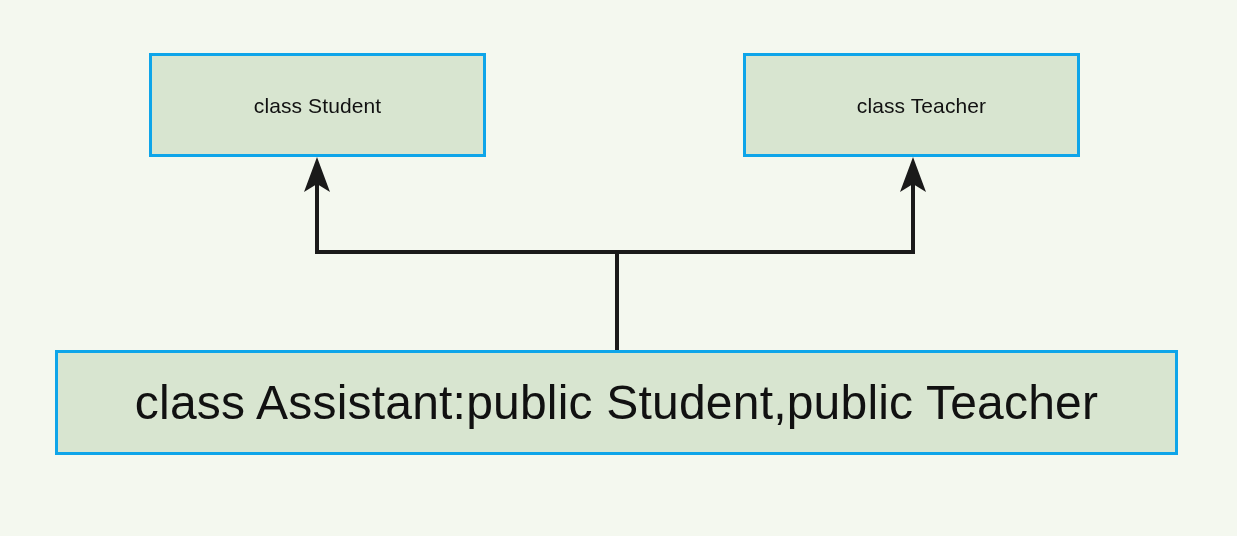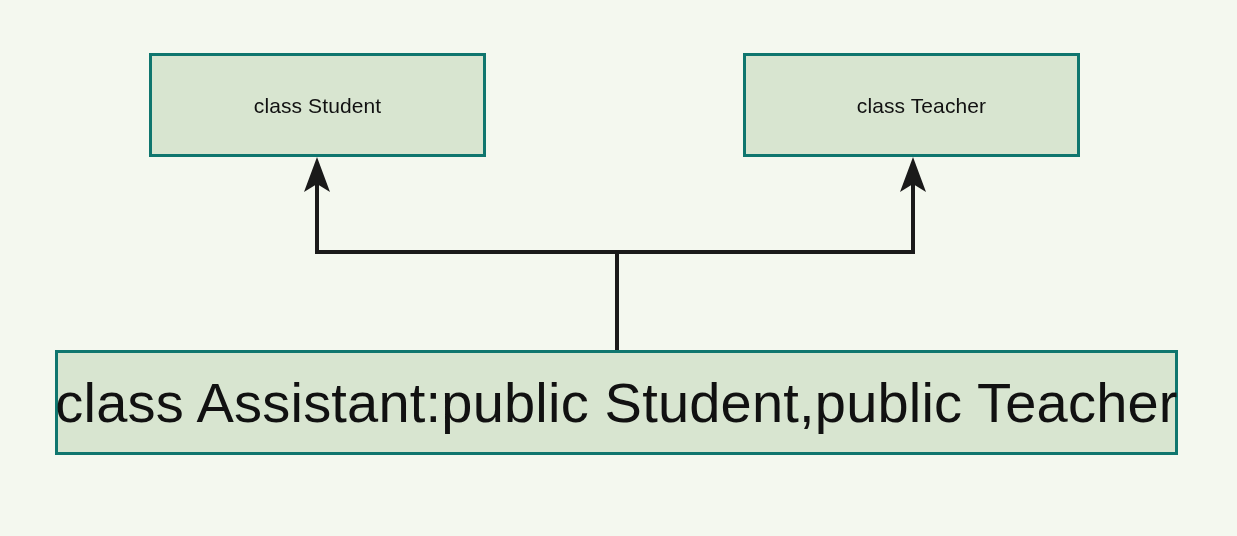--- a/index.html
+++ b/index.html
@@ -24,21 +24,21 @@
     left: 0;
     top: 0;
     width: 1237px;
     height: 536px;
     pointer-events: none;
   }
   .class-box {
     position: absolute;
     box-sizing: border-box;
     background: #d8e5d0;
-    border: 3px solid #0f766e;
+    border: 3px solid #0ea5e9;
     display: flex;
     align-items: center;
     justify-content: center;
     color: #111111;
     white-space: nowrap;
   }
   .class-box .box-label {
     display: block;
     line-height: 1;
   }
@@ -60,21 +60,21 @@
     top: 350px;
     width: 1123px;
     height: 105px;
   }
   #box-student .box-label,
   #box-teacher .box-label {
     font-size: 21px;
     letter-spacing: 0.1px;
   }
   #box-assistant .box-label {
-    font-size: 56px;
+    font-size: 48px;
     letter-spacing: 0.2px;
   }
 </style>
 </head>
 <body>
 
 <div id="diagram-root">
 
   <svg class="connector-layer" viewBox="0 0 1237 536" width="1237" height="536" xmlns="http://www.w3.org/2000/svg">
 

